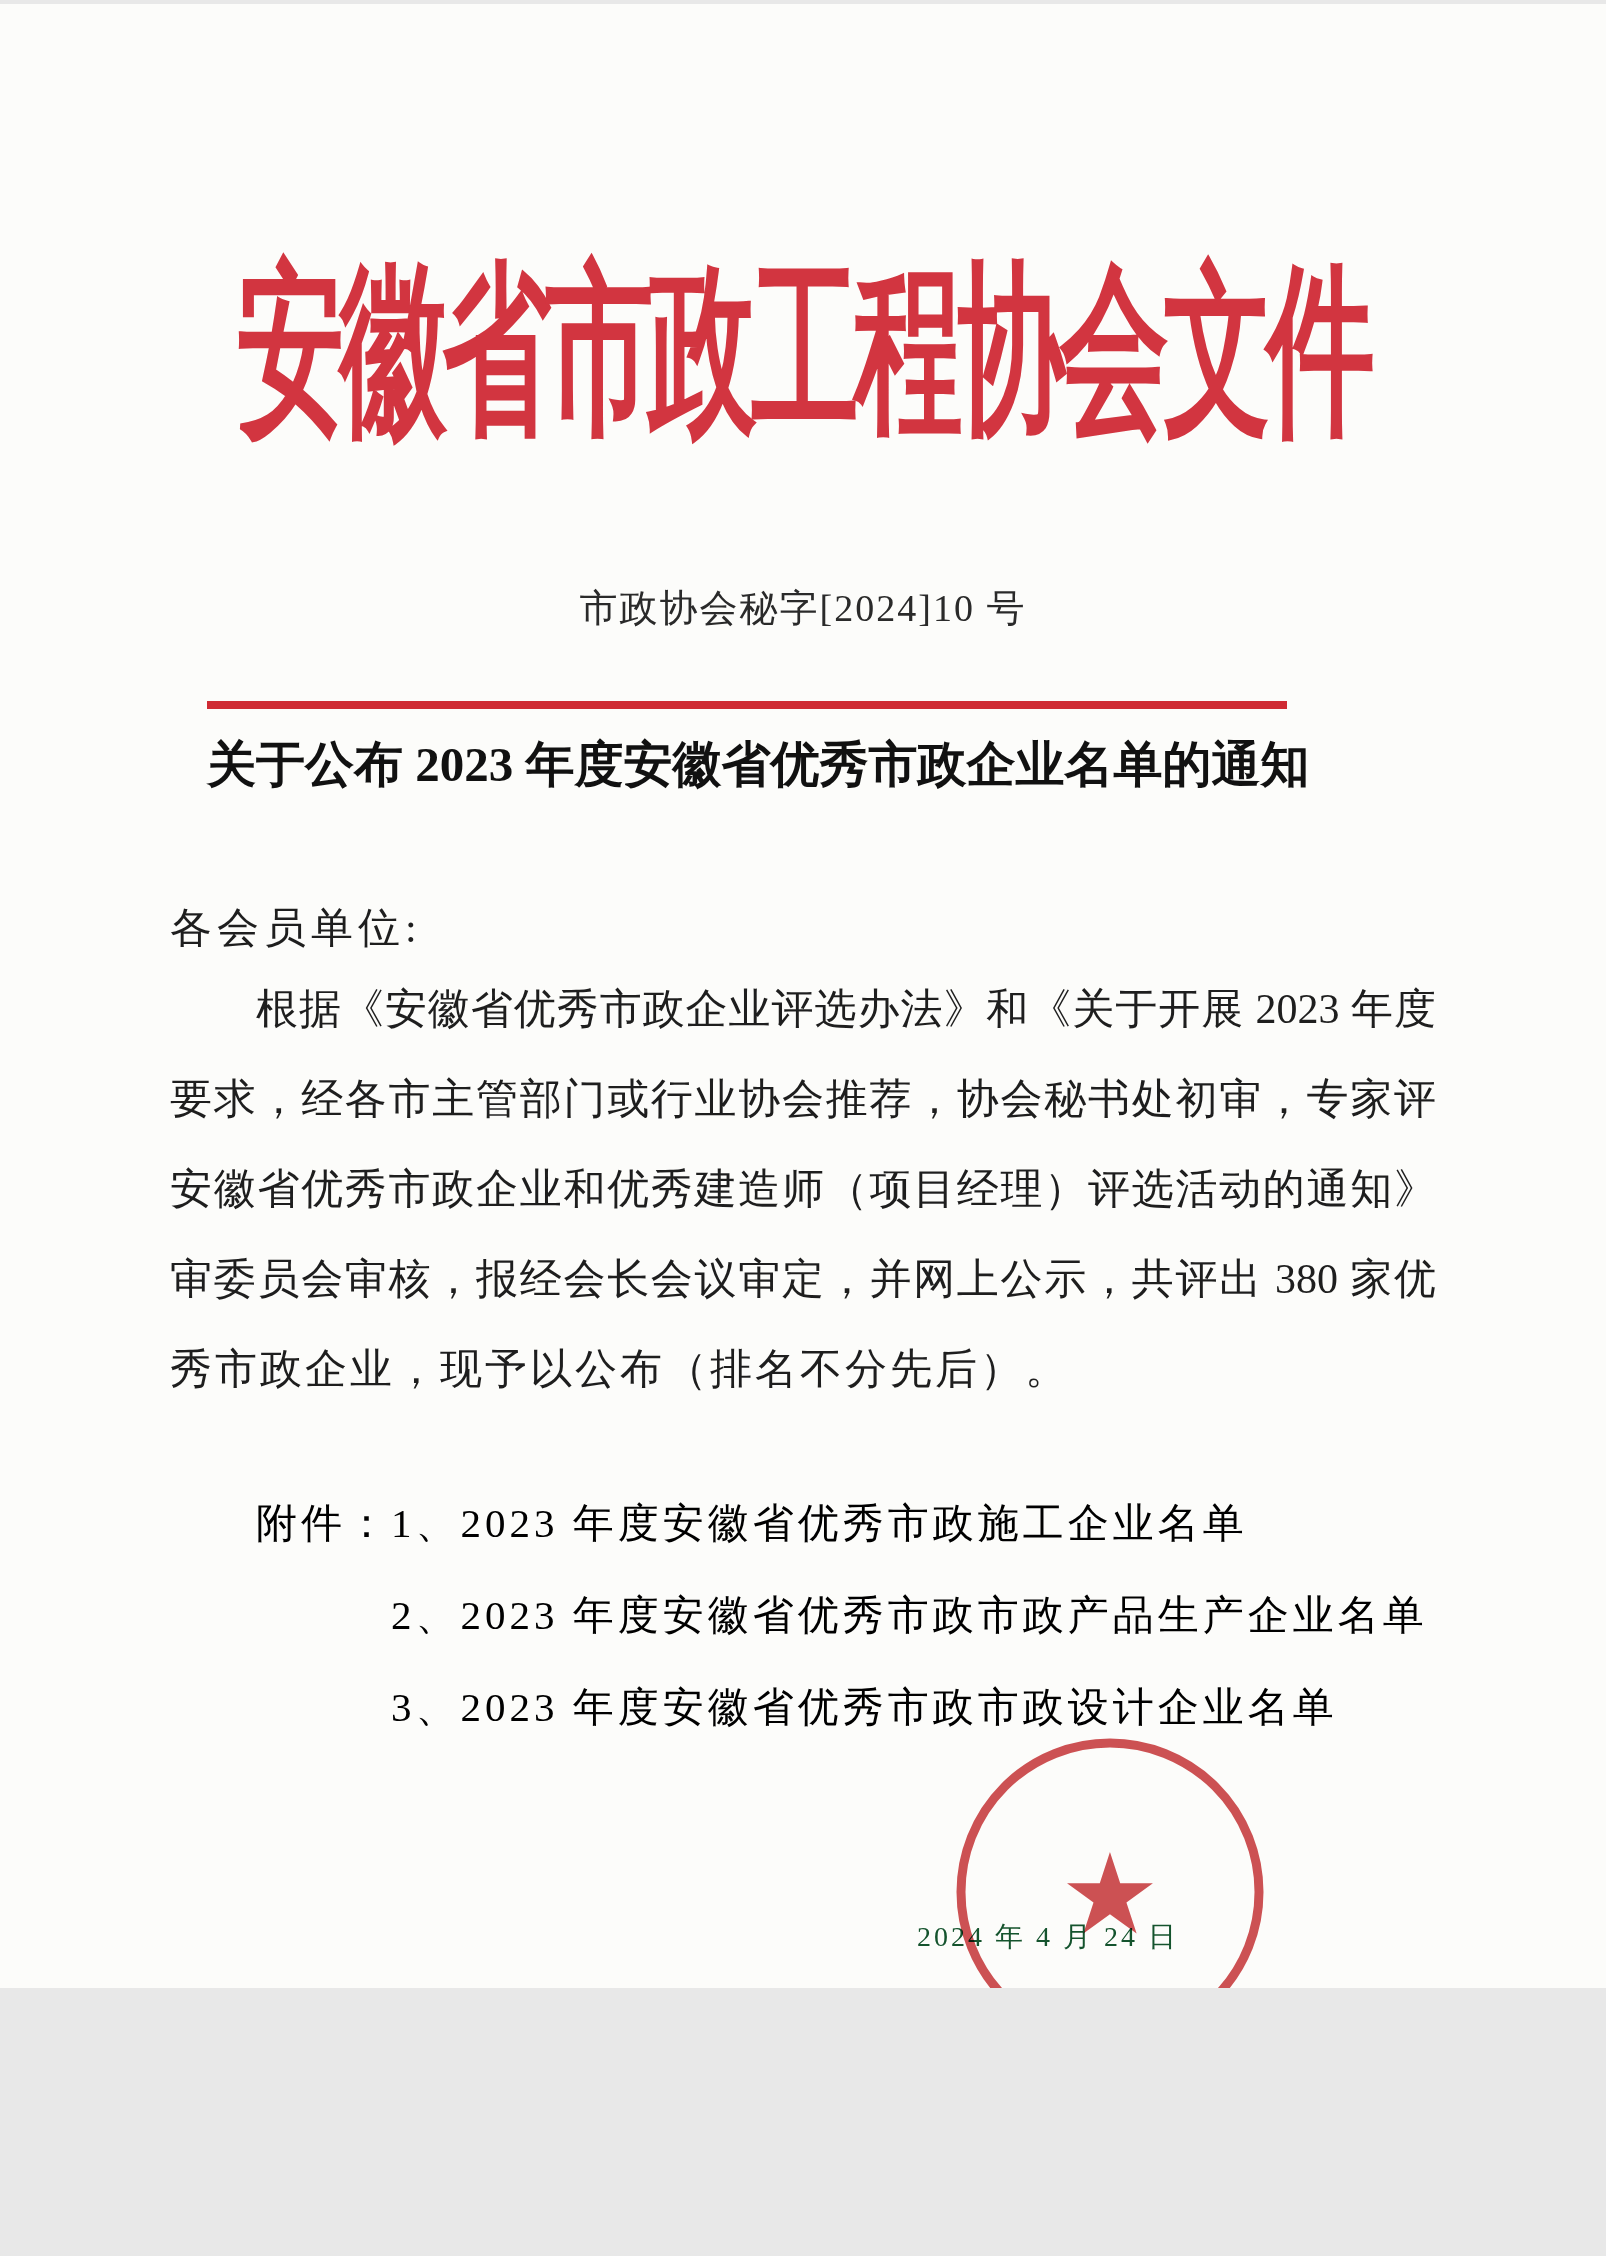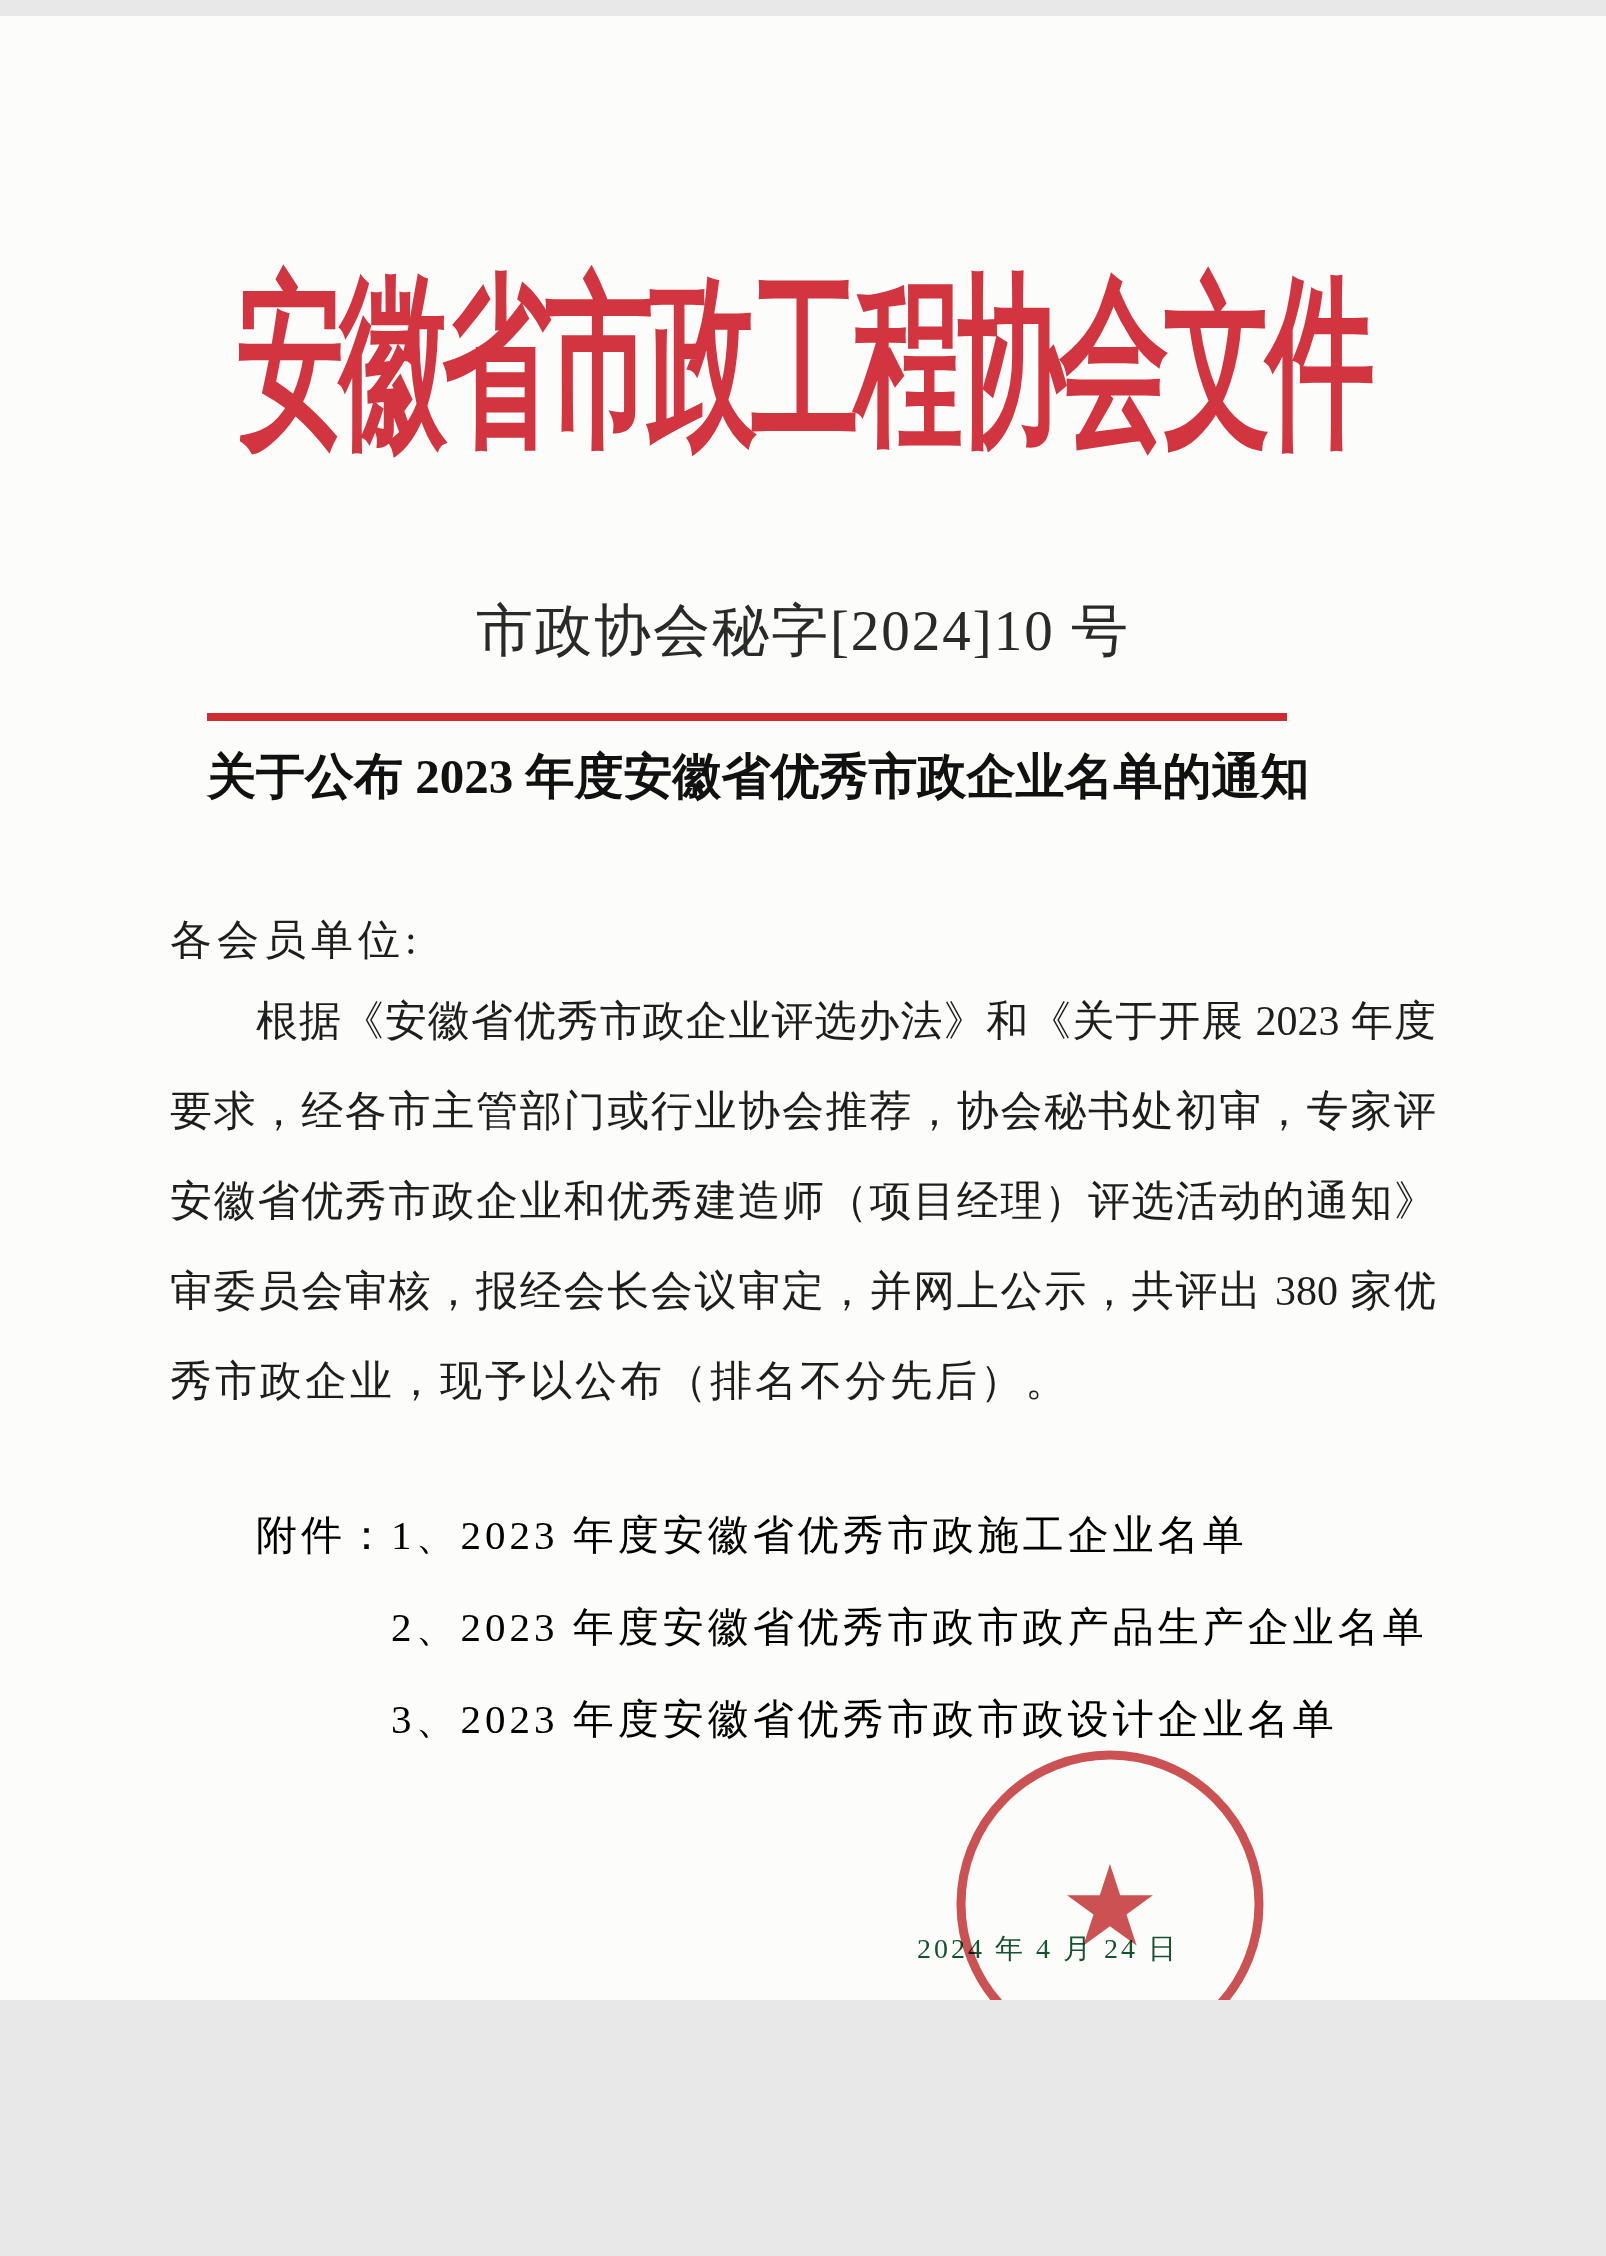--- a/index.html
+++ b/index.html
@@ -1,21 +1,21 @@
 <!DOCTYPE html>
 <html><head>
 <meta charset="utf-8">
 <style>
   * { margin: 0; padding: 0; box-sizing: border-box; }
   html, body { background: #e8e8e8; }
   .page {
     position: relative;
     width: 1606px;
     height: 1984px;
-    margin: 16px auto;
+    margin: 4px auto;
     background: #fcfcfa;
     overflow: hidden;
     font-family: "Liberation Serif", "DejaVu Serif", serif;
     color: #1e1e1e;
   }
   
   .letterhead {
     position: absolute;
     top: 255px;
     left: 50%;
@@ -28,21 +28,21 @@
     color: #d23540;
     line-height: 1;
   }
   
   .docnum {
     position: absolute;
     top: 584px;
     left: 0;
     width: 1606px;
     text-align: center;
-    font-size: 57px;
+    font-size: 38px;
     letter-spacing: 2px;
     color: #2a2a2a;
     line-height: 1.1;
   }
   .redline {
     position: absolute;
     top: 697px;
     left: 207px;
     width: 1080px;
     height: 8px;

